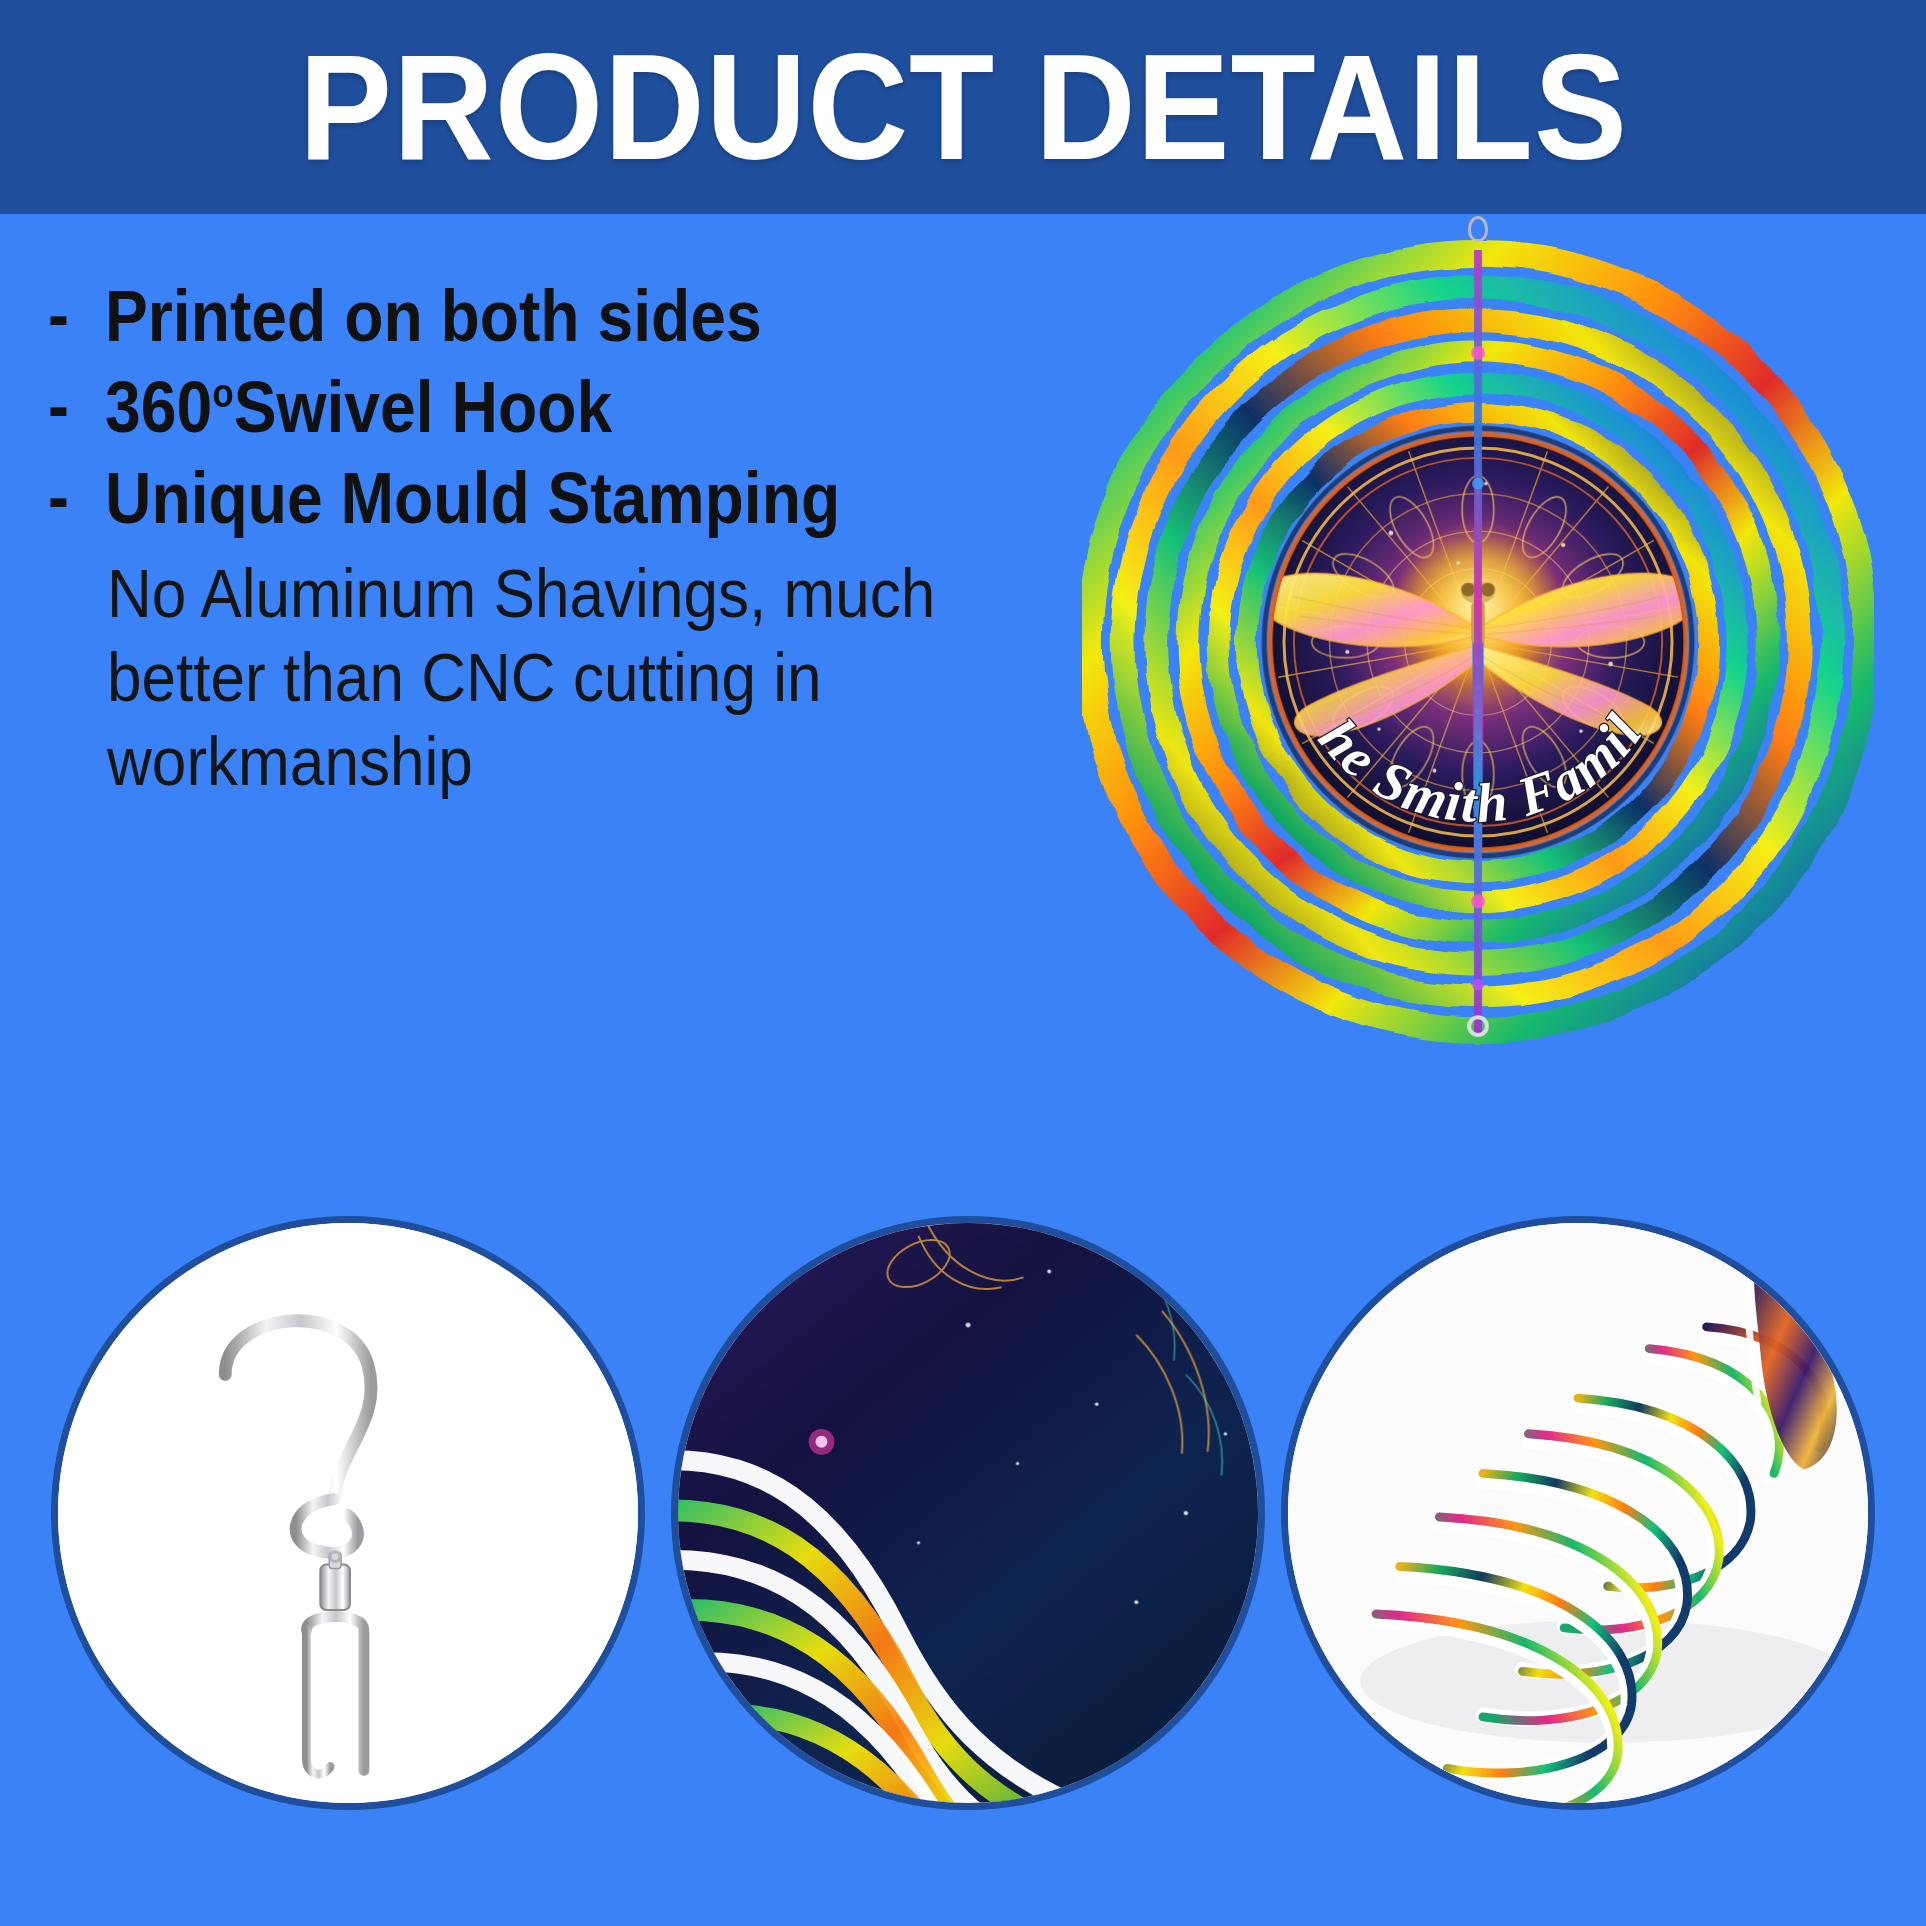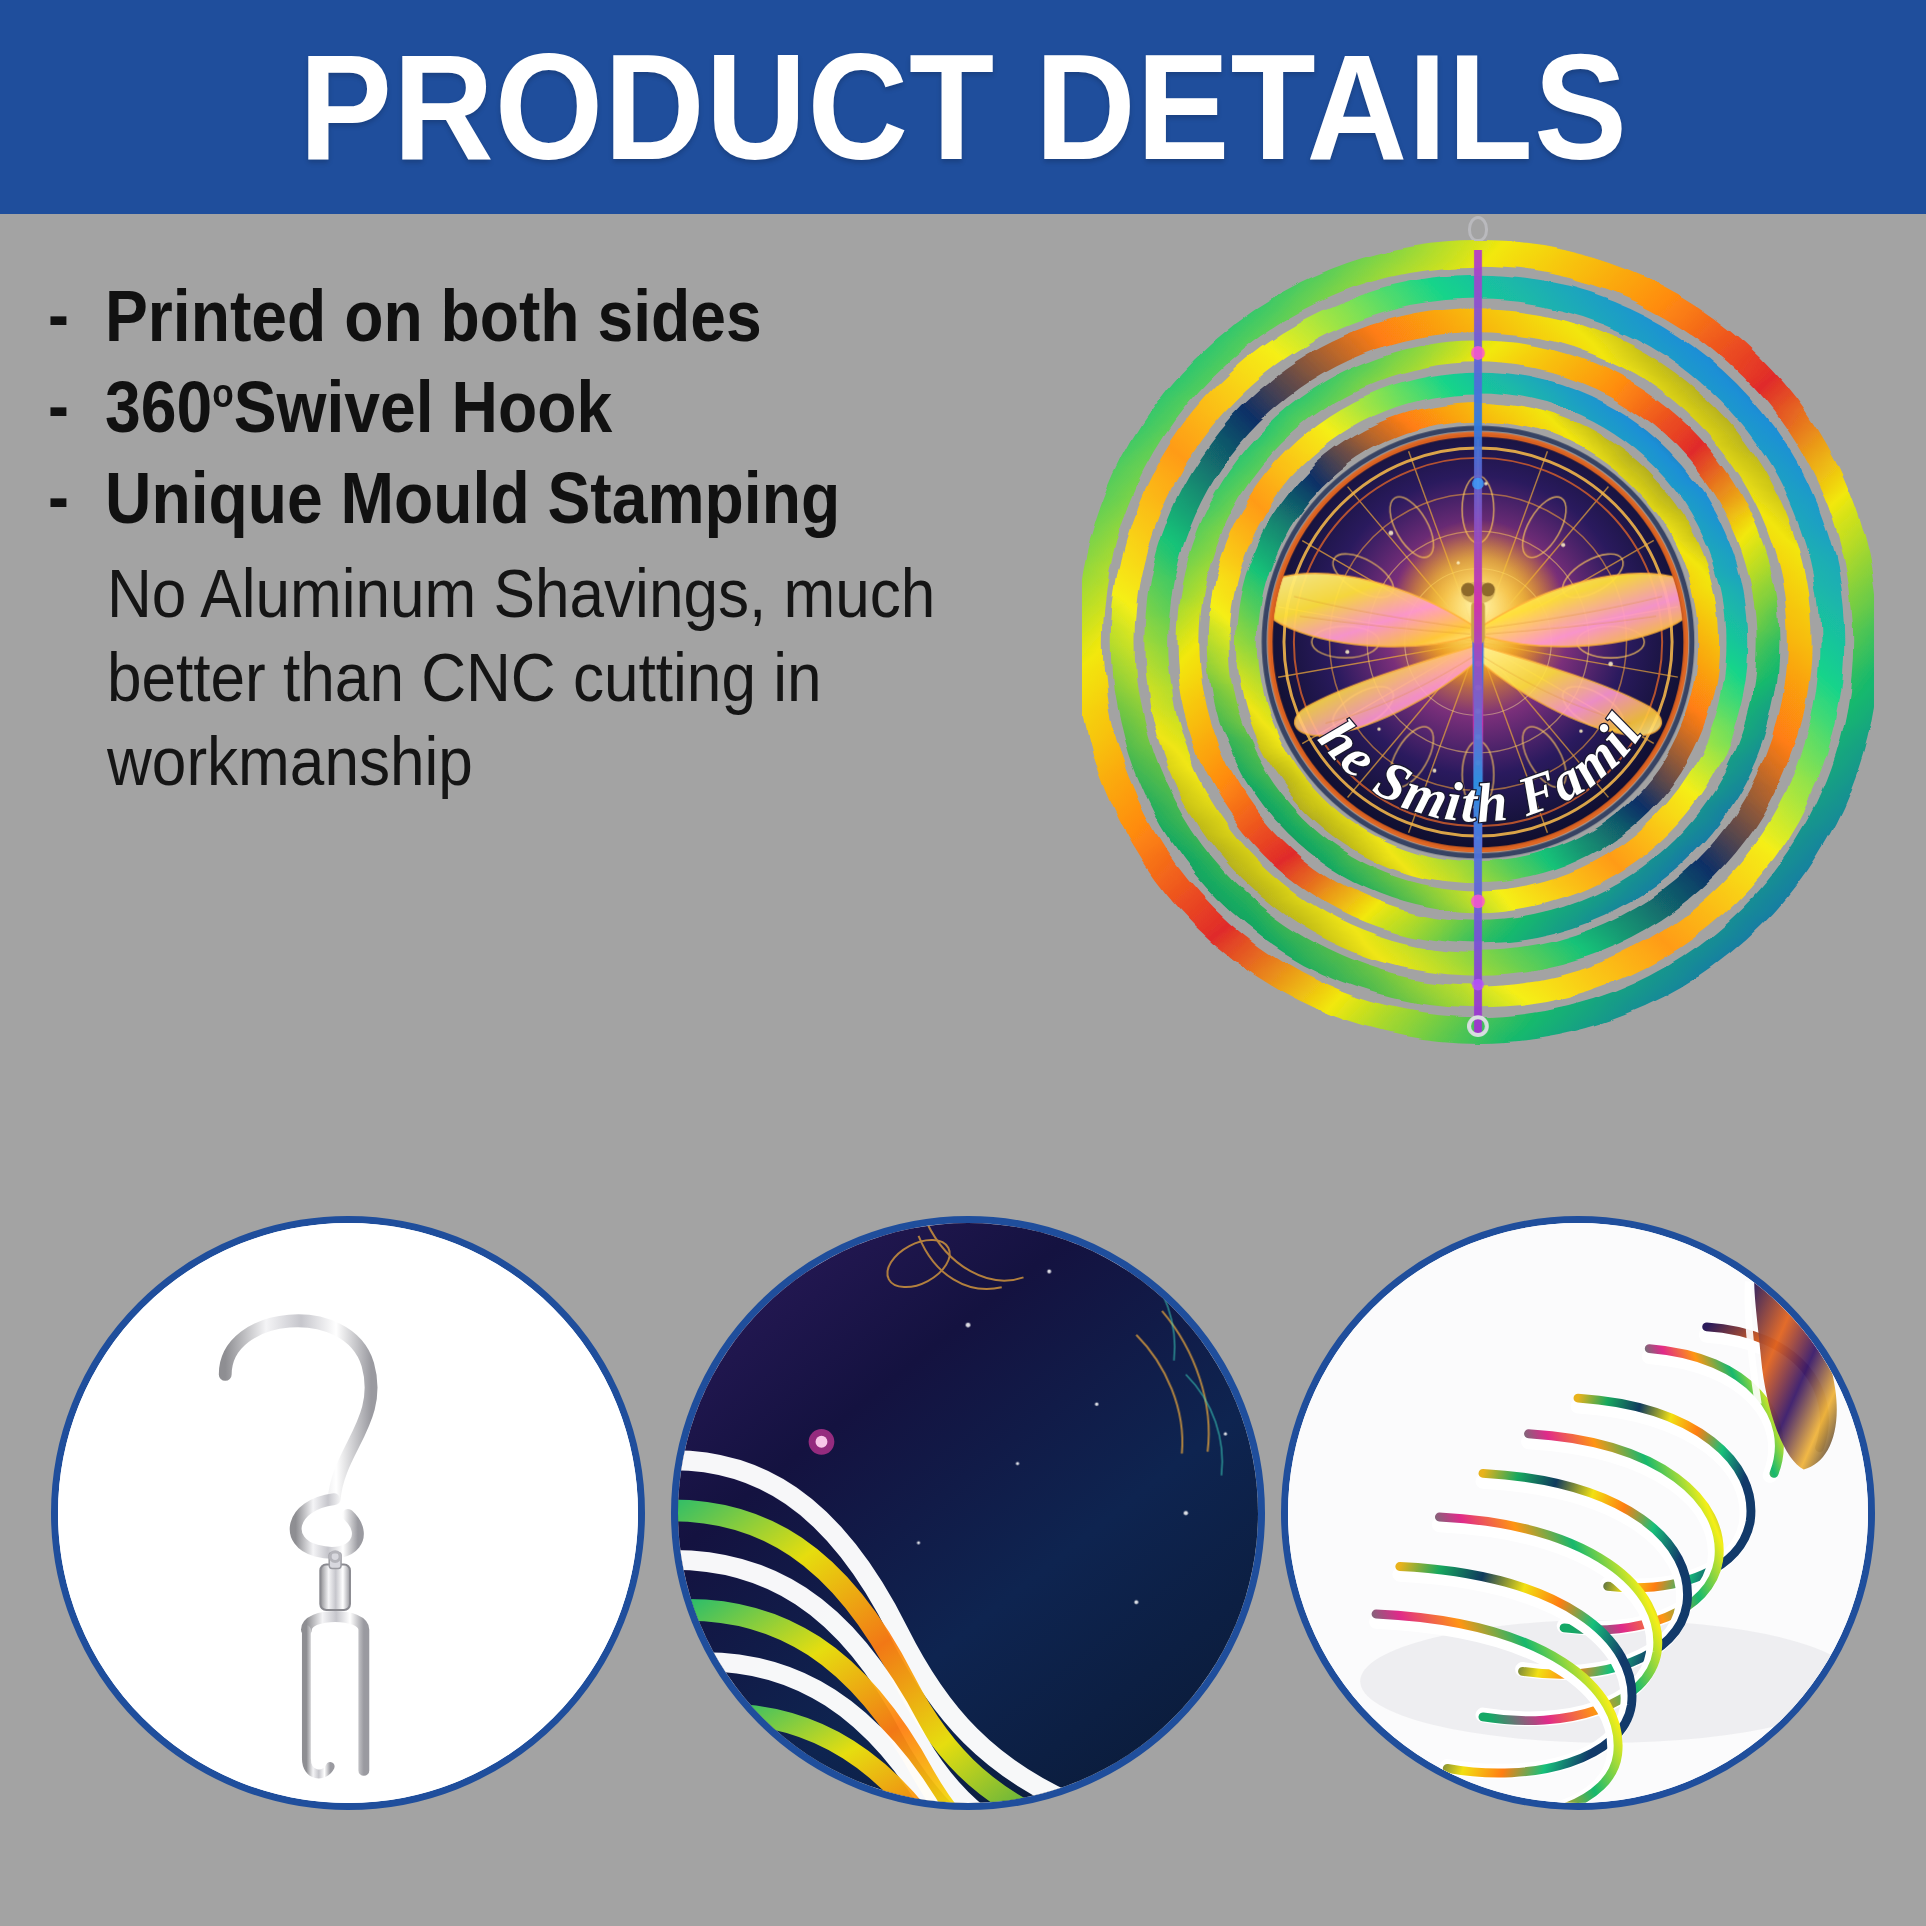--- a/index.html
+++ b/index.html
@@ -1,19 +1,19 @@
 <!DOCTYPE html>
 <html><head>
 <meta charset="utf-8">
 <style>
   * { margin:0; padding:0; box-sizing:border-box; }
   html,body { width:1927px; height:1927px; background:#ffffff; overflow:hidden; }
   body { font-family:"Liberation Sans", sans-serif; }
 
-  #page { position:relative; width:1927px; height:1927px; background:#a3a3a3; }
+  #page { position:relative; width:1927px; height:1927px; background:#3b82f6; }
 
   
   #banner {
     position:absolute; left:0; top:0; width:1927px; height:214px;
     background:#1F4E9C; display:flex; align-items:center; justify-content:center;
   }
   #banner-title {
     color:#ffffff; font-weight:bold; font-size:150px; line-height:1;
     letter-spacing:1px; transform:scaleX(0.93); transform-origin:center;
     white-space:nowrap; font-family:"Liberation Sans", sans-serif;

